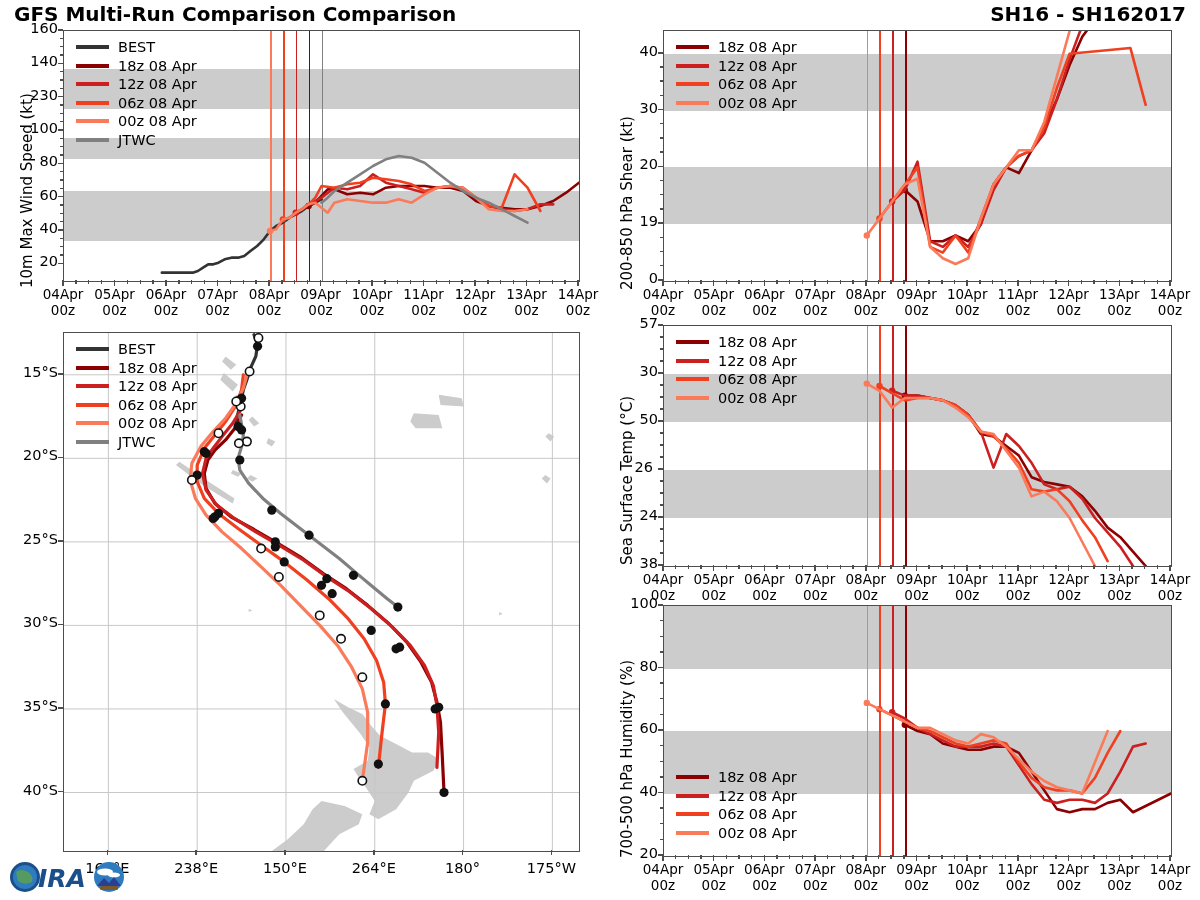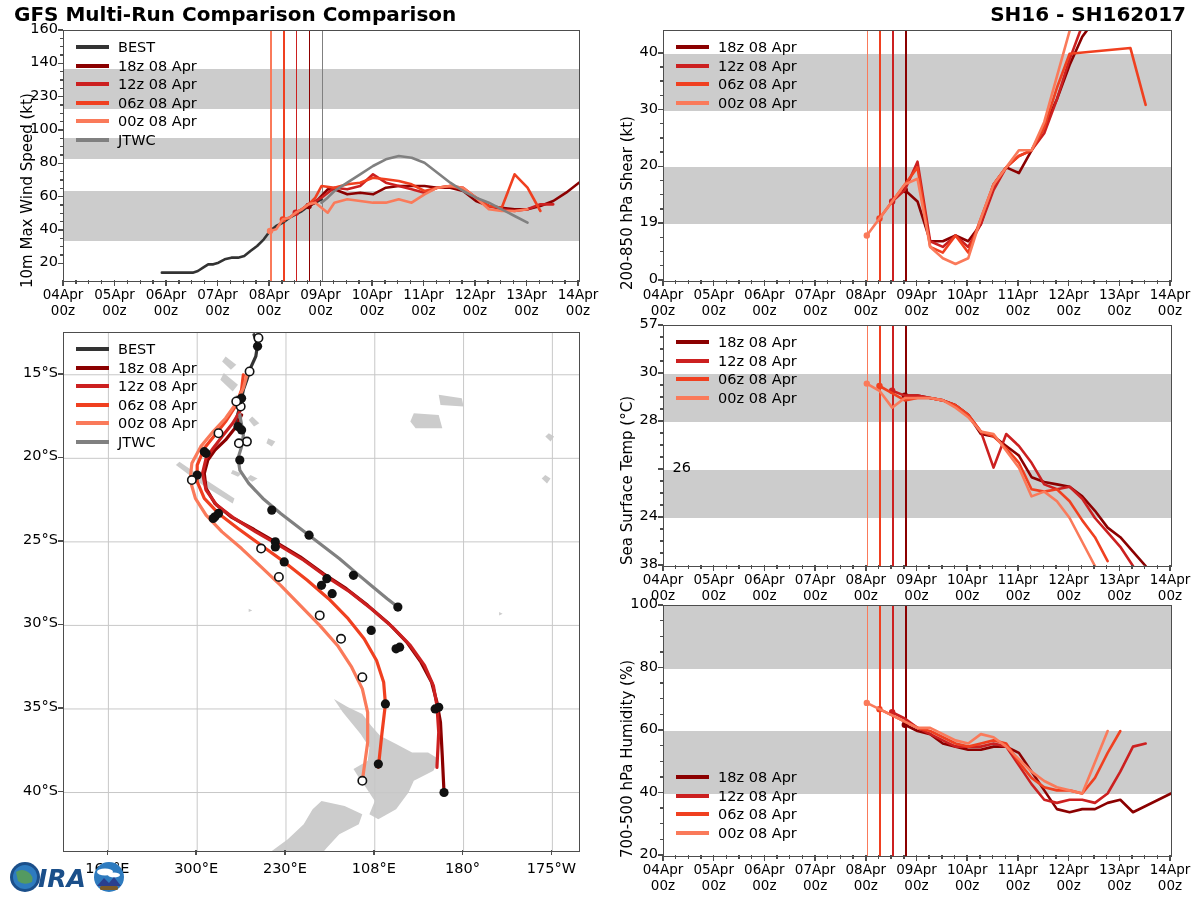--- a/index.html
+++ b/index.html
@@ -396,23 +396,23 @@
       <div class="legrow">
         <span class="legline" style="background:#fa7a5a;"></span>
         <span class="legtxt">00z 08 Apr</span>
       </div>
     </div>
   <div id="yt-sst">
       <div class="ytick" style="left:613px;top:555px;width:45px;">38</div>
       <div class="tickmark" style="left:658px;top:564.2px;width:5px;height:1.6px;"></div>
       <div class="ytick" style="left:613px;top:507px;width:45px;">24</div>
       <div class="tickmark" style="left:658px;top:516.2px;width:5px;height:1.6px;"></div>
-      <div class="ytick" style="left:646px;top:459px;width:45px;">26</div>
+      <div class="ytick" style="left:608px;top:459px;width:45px;">26</div>
       <div class="tickmark" style="left:658px;top:468.2px;width:5px;height:1.6px;"></div>
-      <div class="ytick" style="left:613px;top:411px;width:45px;">28</div>
+      <div class="ytick" style="left:613px;top:411px;width:45px;">50</div>
       <div class="tickmark" style="left:658px;top:420.2px;width:5px;height:1.6px;"></div>
       <div class="ytick" style="left:613px;top:363px;width:45px;">30</div>
       <div class="tickmark" style="left:658px;top:372.2px;width:5px;height:1.6px;"></div>
       <div class="ytick" style="left:613px;top:315px;width:45px;">57</div>
       <div class="tickmark" style="left:658px;top:324.2px;width:5px;height:1.6px;"></div>
       <div class="tickmark" style="left:660px;top:552.3px;width:3px;height:1.4px;"></div>
       <div class="tickmark" style="left:660px;top:540.3px;width:3px;height:1.4px;"></div>
       <div class="tickmark" style="left:660px;top:528.3px;width:3px;height:1.4px;"></div>
       <div class="tickmark" style="left:660px;top:504.3px;width:3px;height:1.4px;"></div>
       <div class="tickmark" style="left:660px;top:492.3px;width:3px;height:1.4px;"></div>
@@ -790,25 +790,25 @@
       <div class="tickmark" style="left:58px;top:623.6193548387097px;width:5px;height:1.6px;"></div>
       <div class="ytick" style="left:-5px;top:697.9677419354839px;width:63px;">35°S</div>
       <div class="tickmark" style="left:58px;top:707.167741935484px;width:5px;height:1.6px;"></div>
       <div class="ytick" style="left:-5px;top:781.516129032258px;width:63px;">40°S</div>
       <div class="tickmark" style="left:58px;top:790.7161290322581px;width:5px;height:1.6px;"></div>
     </div>
   <div id="xt-track">
       <div class="tickmark" style="left:106.59655172413794px;top:850px;width:1.6px;height:5px;"></div>
       <div class="xtick" style="left:67.39655172413794px;top:860px;width:80px;font-size:14.5px;">160°E</div>
       <div class="tickmark" style="left:195.3896551724138px;top:850px;width:1.6px;height:5px;"></div>
-      <div class="xtick" style="left:156.1896551724138px;top:860px;width:80px;font-size:14.5px;">300°E</div>
+      <div class="xtick" style="left:156.1896551724138px;top:860px;width:80px;font-size:14.5px;">238°E</div>
       <div class="tickmark" style="left:284.18275862068964px;top:850px;width:1.6px;height:5px;"></div>
-      <div class="xtick" style="left:244.98275862068965px;top:860px;width:80px;font-size:14.5px;">230°E</div>
+      <div class="xtick" style="left:244.98275862068965px;top:860px;width:80px;font-size:14.5px;">150°E</div>
       <div class="tickmark" style="left:372.9758620689655px;top:850px;width:1.6px;height:5px;"></div>
-      <div class="xtick" style="left:333.7758620689655px;top:860px;width:80px;font-size:14.5px;">108°E</div>
+      <div class="xtick" style="left:333.7758620689655px;top:860px;width:80px;font-size:14.5px;">264°E</div>
       <div class="tickmark" style="left:461.7689655172414px;top:850px;width:1.6px;height:5px;"></div>
       <div class="xtick" style="left:422.5689655172414px;top:860px;width:80px;font-size:14.5px;">180°</div>
       <div class="tickmark" style="left:550.5620689655173px;top:850px;width:1.6px;height:5px;"></div>
       <div class="xtick" style="left:511.3620689655172px;top:860px;width:80px;font-size:14.5px;">175°W</div>
     </div>
 </div>
 
 <div class="logo" style="left:8px;top:856px;width:120px;height:40px;">
   <svg width="120" height="40" viewBox="0 0 120 40">
     <circle cx="17" cy="21" r="15" fill="#1b4f8a"></circle>

